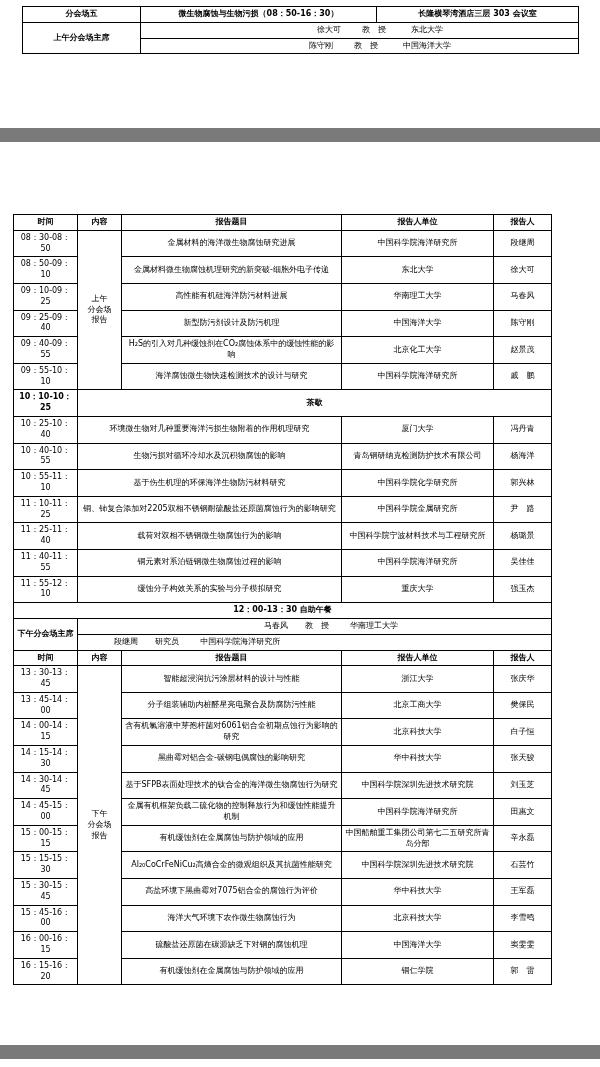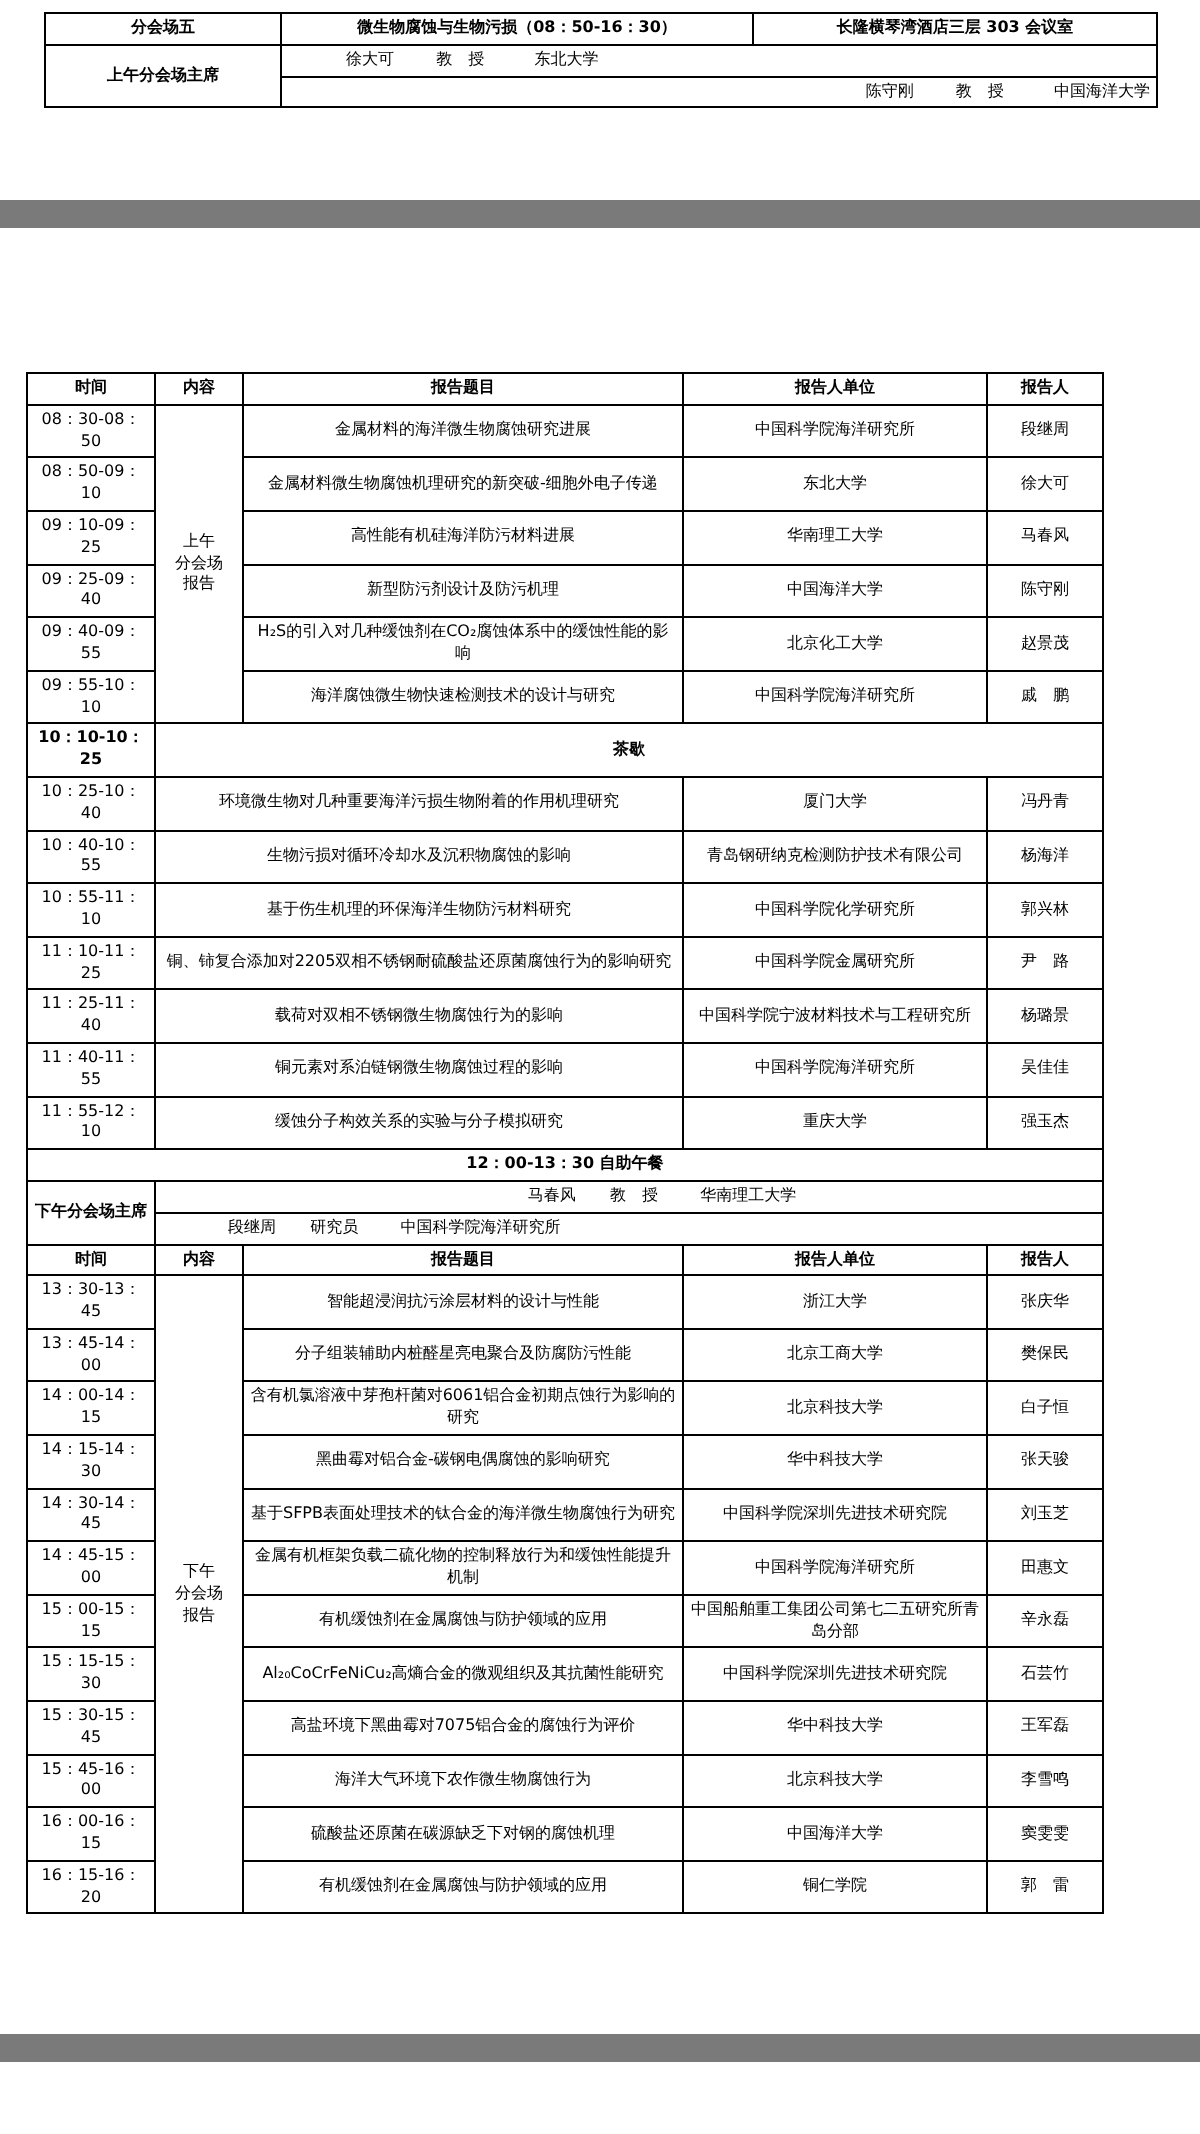--- a/index.html
+++ b/index.html
@@ -32,21 +32,21 @@
     font-size: 8px;
     line-height: 1.35;
     padding: 2px 3px;
     text-align: center;
     vertical-align: middle;
     color: #000;
   }
   .bold { font-weight: bold; }
 
   
-  .p1 { padding: 6px 0 0 0; height: 100px; box-sizing: border-box; }
+  .p1 { padding: 6px 0 0 0; height: 128px; box-sizing: border-box; }
   .p1 table { width: 556px; margin-left: 22px; }
 
   
   .p2 { padding: 0; }
   .p2-inner { padding: 72px 0 60px 0; }
   .p2 table { width: 538px; margin-left: 13px; }
 
   .hdr td { font-weight: bold; }
   .tall { line-height: 1.5; }
   
@@ -65,30 +65,30 @@
         <col style="width:202px">
       </colgroup>
       <tbody>
           <tr>
         <td class="bold">分会场五</td>
         <td class="bold">微生物腐蚀与生物污损（08：50-16：30）</td>
         <td class="bold">长隆横琴湾酒店三层 303 会议室</td>
       </tr>
       <tr>
         <td class="bold" rowspan="2">上午分会场主席</td>
-        <td colspan="2" style="text-align:left;padding-left:32px">
+        <td colspan="2" style="text-align:center;padding-left:44px">
           <span>徐大可</span>
           <span style="display:inline-block;width:16px"></span>
           <span>教　授</span>
           <span style="display:inline-block;width:20px"></span>
           <span>东北大学</span>
         </td>
       </tr>
       <tr>
-        <td colspan="2" style="text-align:right;padding-left:44px">
+        <td colspan="2" style="text-align:center;padding-left:44px">
           <span>陈守刚</span>
           <span style="display:inline-block;width:16px"></span>
           <span>教　授</span>
           <span style="display:inline-block;width:20px"></span>
           <span>中国海洋大学</span>
         </td>
       </tr>
     </tbody>
       </table>
   </div>

